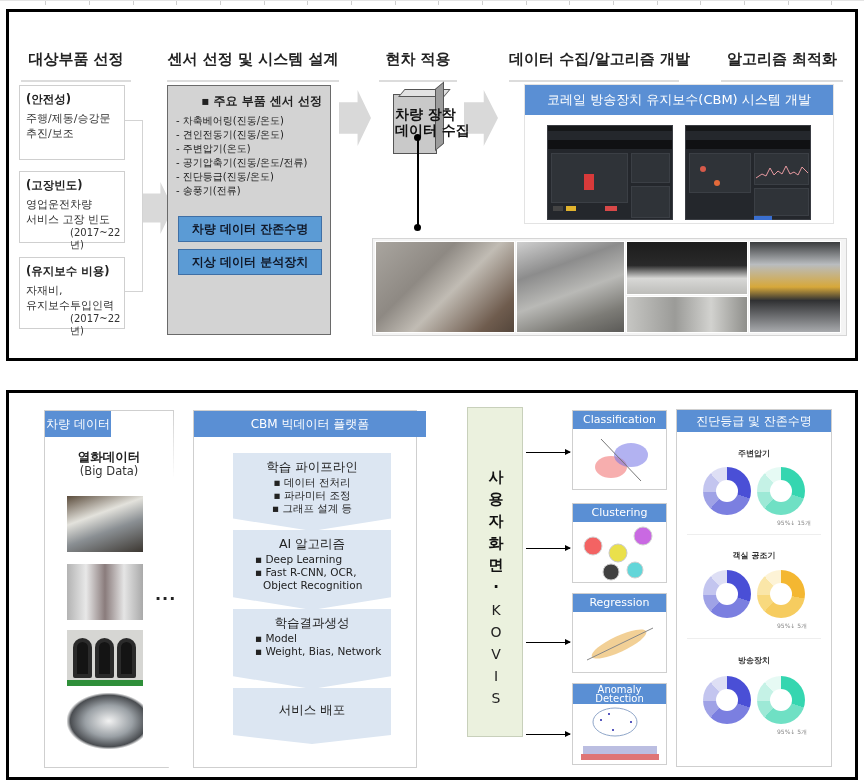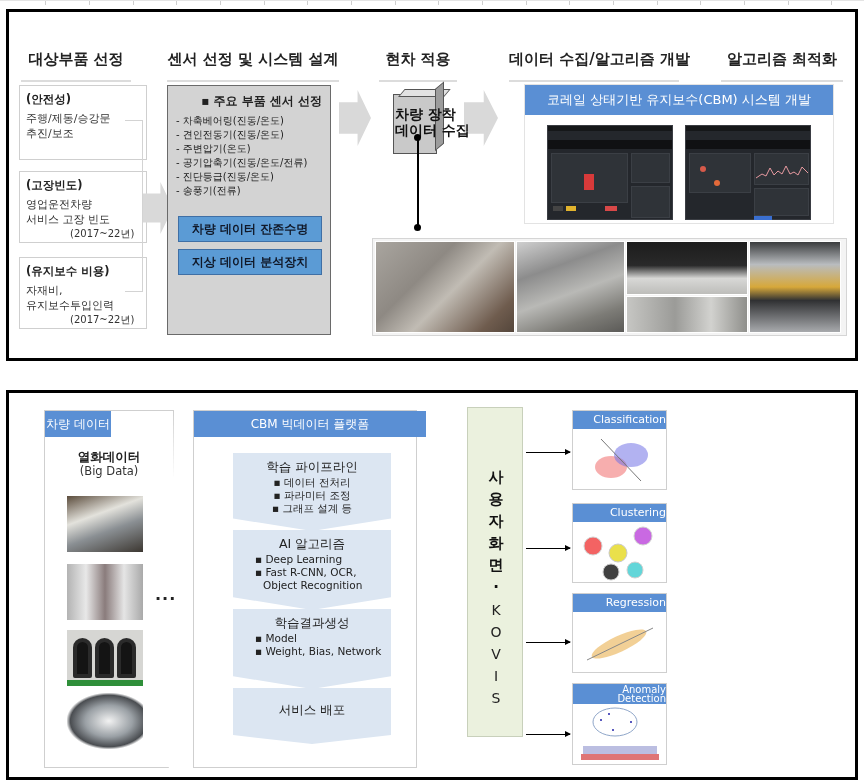--- a/index.html
+++ b/index.html
@@ -8,21 +8,21 @@
 
   .ruler { position: absolute; top: 0; left: 0; width: 864px; height: 4px; border-top: 1px solid #e4e4e4; }
   .ruler span { position: absolute; top: 0; width: 1px; height: 4px; background: #cfcfcf; }
 
   .panel { position: absolute; border: 3px solid #000; background: #fff; }
   #panel-top { left: 6px; top: 9px; width: 852px; height: 352px; }
   #panel-bottom { left: 6px; top: 390px; width: 852px; height: 390px; }
 
   
   .stage-title { position: absolute; top: 34px; height: 36px; font-size: 15px; font-weight: bold; color: #222; text-align: center; line-height: 26px; border-bottom: 2px solid #dcdcdc; white-space: nowrap; }
-  .crit-box { position: absolute; left: 10px; width: 128px; border: 1px solid #cfcfcf; background: #fff; padding: 6px 6px 5px 6px; }
+  .crit-box { position: absolute; left: 10px; width: 106px; border: 1px solid #cfcfcf; background: #fff; padding: 6px 6px 5px 6px; }
   .crit-box .h { font-size: 11.5px; font-weight: bold; margin-bottom: 4px; }
   .crit-box .t { font-size: 11px; line-height: 15px; color: #333; }
   .crit-box .y { font-size: 10px; color: #333; margin-left: 44px; }
   .connector { position: absolute; border: 1px solid #d3d3d3; border-left: none; }
   .arrow-shape { position: absolute; background: #d9d9d9; clip-path: polygon(0 22%, 58% 22%, 58% 0, 100% 50%, 58% 100%, 58% 78%, 0 78%); }
 
   #sensor-box { position: absolute; left: 158px; top: 73px; width: 164px; height: 250px; background: #d3d3d3; border: 1px solid #6a6a6a; padding: 7px 8px; }
   #sensor-box .h { font-size: 12px; font-weight: bold; margin-bottom: 4px; text-align: right; }
   #sensor-box .li { font-size: 10px; line-height: 14px; color: #222; white-space: nowrap; }
   .blue-btn { position: absolute; left: 10px; width: 144px; height: 26px; background: #5b9bd5; border: 1px solid #3f6fa5; color: #101828; font-size: 12px; font-weight: bold; text-align: center; line-height: 24px; }
@@ -59,21 +59,21 @@
   .step .li-left { text-align: left; padding-left: 22px; font-size: 10.5px; line-height: 13px; }
 
   #kovis-bar { position: absolute; left: 458px; top: 14px; width: 56px; height: 330px; background: #ebf1de; border: 1px solid #c8d0bb; }
   .kovis-char { position: absolute; left: 0; width: 56px; text-align: center; font-size: 15px; font-weight: bold; color: #111; }
   .kovis-lat { position: absolute; left: 0; width: 56px; text-align: center; font-size: 14px; color: #222; }
 
   .h-arrow { position: absolute; left: 517px; height: 1px; width: 44px; background: #000; }
   .h-arrow::after { content: ""; position: absolute; right: -1px; top: -3px; border-left: 6px solid #000; border-top: 3.5px solid transparent; border-bottom: 3.5px solid transparent; }
 
   .ml-card { position: absolute; left: 563px; width: 95px; height: 80px; border: 1px solid #cfcfcf; background: #fff; }
-  .ml-card .col-header { position: static; height: 18px; line-height: 18px; font-size: 11px; text-align: right; }
+  .ml-card .col-header { position: static; height: 18px; line-height: 18px; font-size: 11px; }
   .ml-card .viz { position: absolute; left: 0; top: 18px; width: 93px; height: 60px; }
 
   #diag-col { position: absolute; left: 667px; top: 16px; width: 156px; height: 358px; border: 1px solid #cfcfcf; background: #fff; }
   #diag-header { height: 22px; background: #5a8fd4; color: #fff; font-size: 12px; text-align: center; line-height: 22px; }
   .diag-label { position: absolute; left: 0; width: 154px; text-align: center; font-size: 8px; font-weight: bold; color: #333; }
   .diag-meta { position: absolute; font-size: 6px; color: #888; }
   .donut { position: absolute; width: 48px; height: 48px; border-radius: 50%; }
   .donut::after { content: ""; position: absolute; left: 13px; top: 13px; width: 22px; height: 22px; background: #fff; border-radius: 50%; }
   .diag-sep { position: absolute; left: 10px; width: 134px; height: 1px; background: #eeeeee; }
 </style>
@@ -148,21 +148,21 @@
   <div id="device-box"></div>
   <div id="device-label">
     <div>차량 장착</div>
     <div>데이터 수집</div>
   </div>
   <div class="dot" style="left:405px;top:122px"></div>
   <div class="vline"></div>
   <div class="dot" style="left:405px;top:212px"></div>
 
   <div id="cbm-card">
-    <div id="cbm-title">코레일 상태기반 유지보수(CBM) 시스템 개발</div>
+    <div id="cbm-title">코레일 방송장치 유지보수(CBM) 시스템 개발</div>
     <div class="dash" style="left:22px">
       <div class="bar" style="top:0"></div>
       <div class="bar" style="top:14px;height:9px;background:#101113"></div>
       <div class="pane" style="left:3px;top:27px;width:77px;height:50px"></div>
       <div style="position:absolute;left:36px;top:48px;width:10px;height:16px;background:#d83a3a"></div>
       <div class="pane" style="left:83px;top:27px;width:39px;height:30px"></div>
       <div class="pane" style="left:83px;top:60px;width:39px;height:32px"></div>
       <div style="position:absolute;left:5px;top:80px;width:10px;height:5px;background:#444"></div>
       <div style="position:absolute;left:18px;top:80px;width:10px;height:5px;background:#e1b32d"></div>
       <div style="position:absolute;left:57px;top:80px;width:12px;height:5px;background:#d84848"></div>
@@ -285,13 +285,33 @@
       <ellipse cx="42" cy="18" rx="22" ry="14" fill="none" stroke="#8fa6c9" stroke-width="1"></ellipse>
       <circle cx="36" cy="10" r="1" fill="#22a"></circle>
         <circle cx="28" cy="16" r="1" fill="#22a"></circle>
         <circle cx="58" cy="18" r="1" fill="#22a"></circle>
         <circle cx="40" cy="26" r="1" fill="#22a"></circle>
       <rect x="8" y="50" width="78" height="6" fill="#d13a3a" opacity="0.7"></rect>
       <rect x="10" y="42" width="74" height="8" fill="#3b45a8" opacity="0.35"></rect>
     </svg>
   </div>
 
+  <div id="diag-col">
+    <div id="diag-header">진단등급 및 잔존수명</div>
+
+    <div class="diag-label" style="top:38px">주변압기</div>
+    <div class="donut" style="left:26px;top:57px;background:conic-gradient(#4a4fd6 0 30%,#7b7fe0 30% 62%,#9fa2e6 62% 74%,#c3c5ef 74% 88%,#dedff5 88% 100%)"></div>
+    <div class="donut" style="left:80px;top:57px;background:conic-gradient(#35d6b0 0 30%,#6fe0c4 30% 62%,#9de9d6 62% 74%,#c5f2e6 74% 88%,#e6faf4 88% 100%)"></div>
+    <div class="diag-meta" style="left:100px;top:109px">95%↓ 15개</div>
+    <div class="diag-sep" style="top:124px"></div>
+
+    <div class="diag-label" style="top:140px">객실 공조기</div>
+    <div class="donut" style="left:26px;top:160px;background:conic-gradient(#4a4fd6 0 30%,#7b7fe0 30% 62%,#9fa2e6 62% 74%,#c3c5ef 74% 88%,#dedff5 88% 100%)"></div>
+    <div class="donut" style="left:80px;top:160px;background:conic-gradient(#f4b731 0 28%,#f6cc5f 28% 62%,#f8d97e 62% 74%,#fae6a8 74% 88%,#fdf3d6 88% 100%)"></div>
+    <div class="diag-meta" style="left:100px;top:212px">95%↓ 5개</div>
+    <div class="diag-sep" style="top:228px"></div>
+
+    <div class="diag-label" style="top:245px">방송장치</div>
+    <div class="donut" style="left:26px;top:266px;background:conic-gradient(#4a4fd6 0 30%,#7b7fe0 30% 62%,#9fa2e6 62% 74%,#c3c5ef 74% 88%,#dedff5 88% 100%)"></div>
+    <div class="donut" style="left:80px;top:266px;background:conic-gradient(#35d6b0 0 30%,#6fe0c4 30% 62%,#9de9d6 62% 74%,#c5f2e6 74% 88%,#e6faf4 88% 100%)"></div>
+    <div class="diag-meta" style="left:100px;top:318px">95%↓ 5개</div>
+  </div>
 </div>
 
 </body></html>

